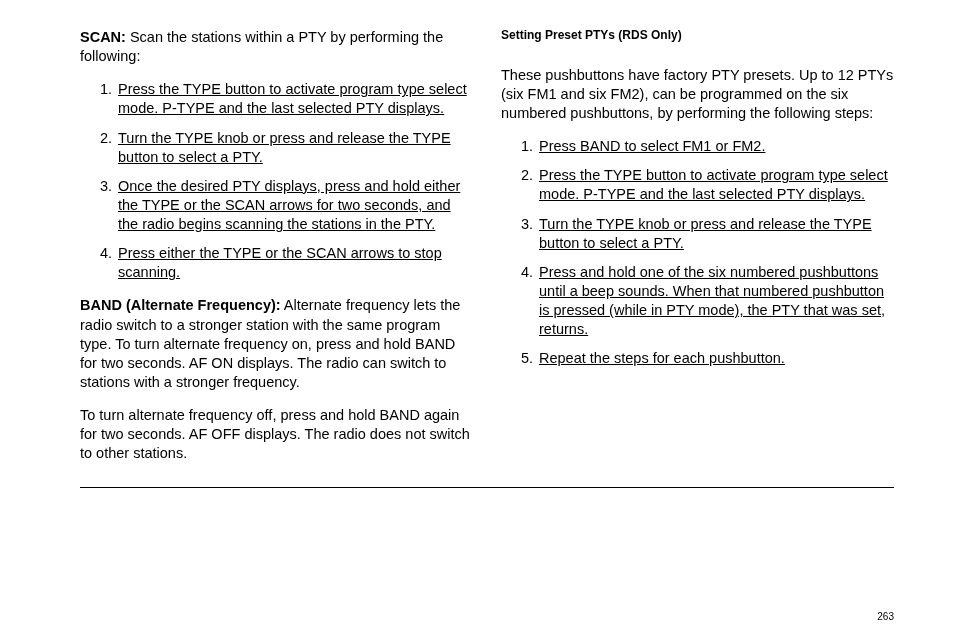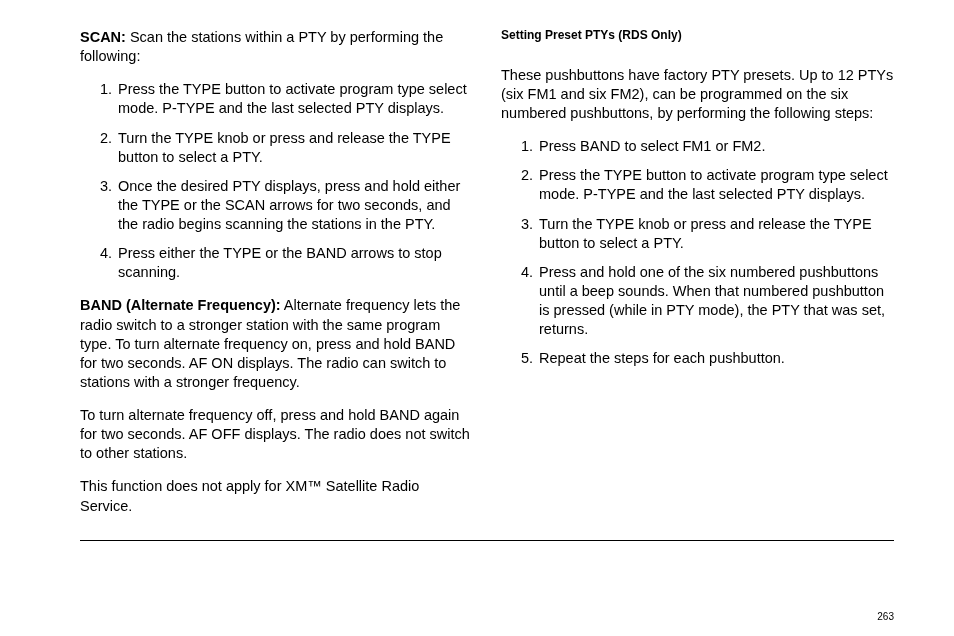--- a/index.html
+++ b/index.html
@@ -19,20 +19,21 @@
     flex: 1;
     font-size: 14.5px;
     line-height: 1.32;
   }
   .label-bold { font-weight: bold; }
   p { margin-bottom: 14px; }
   ol {
     list-style: decimal;
     padding-left: 36px;
     margin-bottom: 14px;
+    text-decoration: underline;
   }
   ol li {
     margin-bottom: 10px;
     padding-left: 2px;
   }
   h2 {
     font-size: 12px;
     font-weight: bold;
     margin-bottom: 22px;
   }
@@ -54,27 +55,26 @@
 
 <div class="columns">
   <div class="col">
     <p>
       <span class="label-bold">SCAN:</span><span> Scan the stations within a PTY by performing the following:</span>
     </p>
     <ol>
       <li>Press the TYPE button to activate program type select mode. P-TYPE and the last selected PTY displays.</li>
       <li>Turn the TYPE knob or press and release the TYPE button to select a PTY.</li>
       <li>Once the desired PTY displays, press and hold either the TYPE or the SCAN arrows for two seconds, and the radio begins scanning the stations in the PTY.</li>
-      <li>Press either the TYPE or the BAND arrows to stop scanning.</li>
+      <li>Press either the TYPE or the SCAN arrows to stop scanning.</li>
     </ol>
     <p>
       <span class="label-bold">BAND (Alternate Frequency):</span><span> Alternate frequency lets the radio switch to a stronger station with the same program type. To turn alternate frequency on, press and hold BAND for two seconds. AF ON displays. The radio can switch to stations with a stronger frequency.</span>
     </p>
     <p>To turn alternate frequency off, press and hold BAND again for two seconds. AF OFF displays. The radio does not switch to other stations.</p>
-    <p>This function does not apply for XM™ Satellite Radio Service.</p>
   </div>
 
   <div class="col">
     <h2>Setting Preset PTYs (RDS Only)</h2>
     <p>These pushbuttons have factory PTY presets. Up to 12 PTYs (six FM1 and six FM2), can be programmed on the six numbered pushbuttons, by performing the following steps:</p>
     <ol>
       <li>Press BAND to select FM1 or FM2.</li>
       <li>Press the TYPE button to activate program type select mode. P-TYPE and the last selected PTY displays.</li>
       <li>Turn the TYPE knob or press and release the TYPE button to select a PTY.</li>
       <li>Press and hold one of the six numbered pushbuttons until a beep sounds. When that numbered pushbutton is pressed (while in PTY mode), the PTY that was set, returns.</li>

